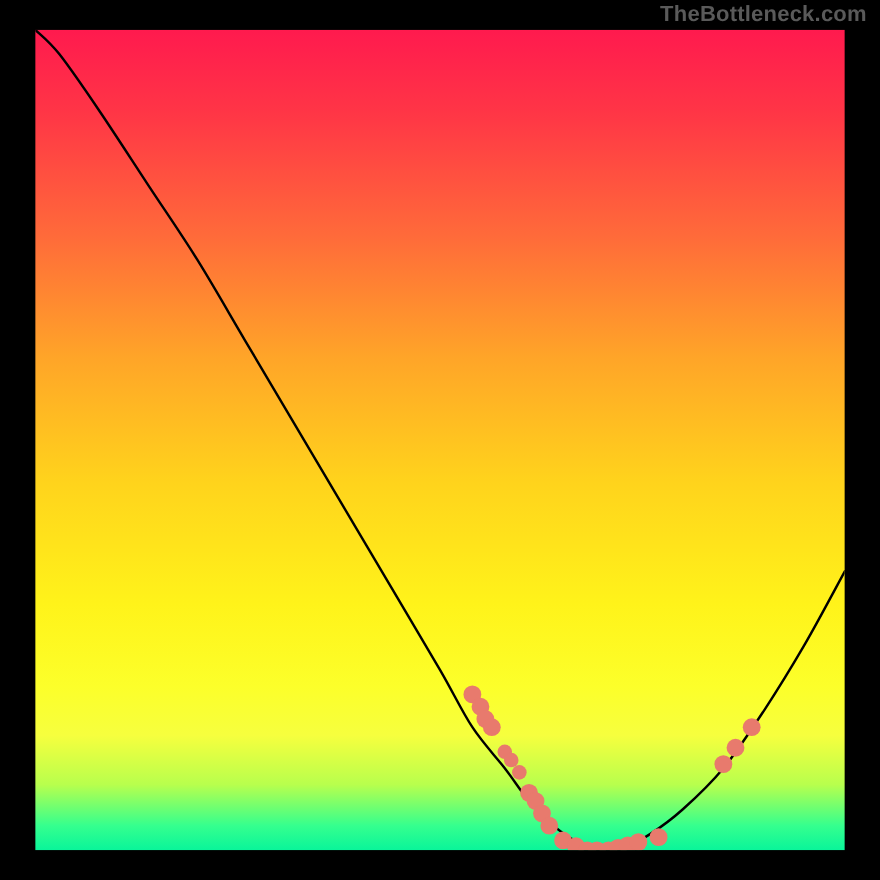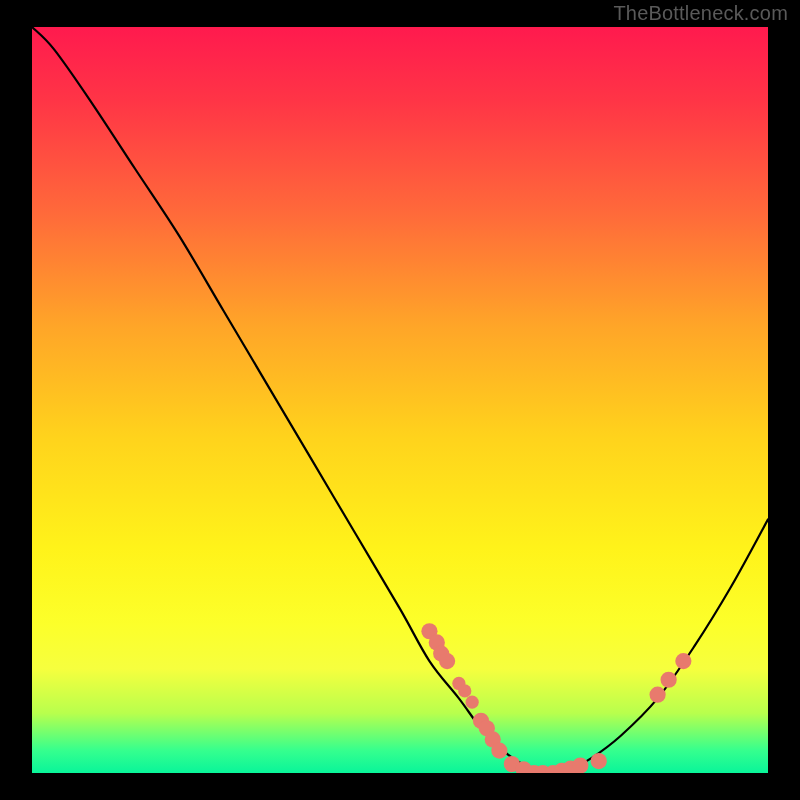--- a/index.html
+++ b/index.html
@@ -15,21 +15,21 @@
     position: relative;
     width: 800px;
     height: 800px;
   }
   .watermark {
     position: absolute;
     top: 2px;
     right: 12px;
     color: #5a5a5a;
     font-size: 20px;
-    font-weight: 400;
+    font-weight: 700;
     letter-spacing: 0.2px;
     z-index: 50;
   }
   .panel {
     position: absolute;
     left: 32px;
     top: 27px;
     width: 736px;
     height: 746px;
     overflow: hidden;

